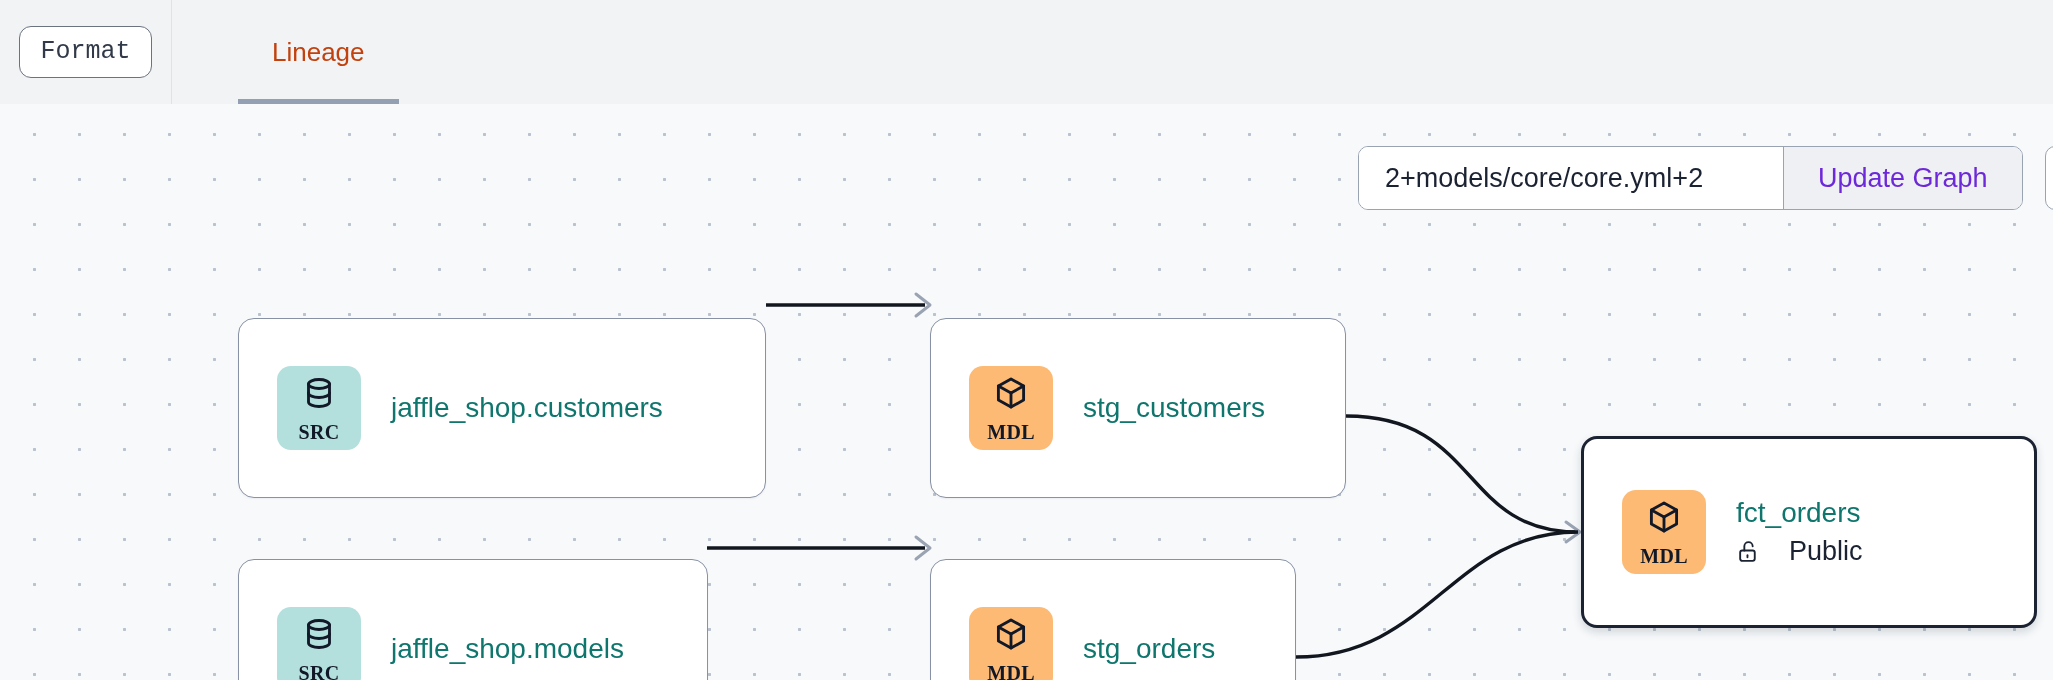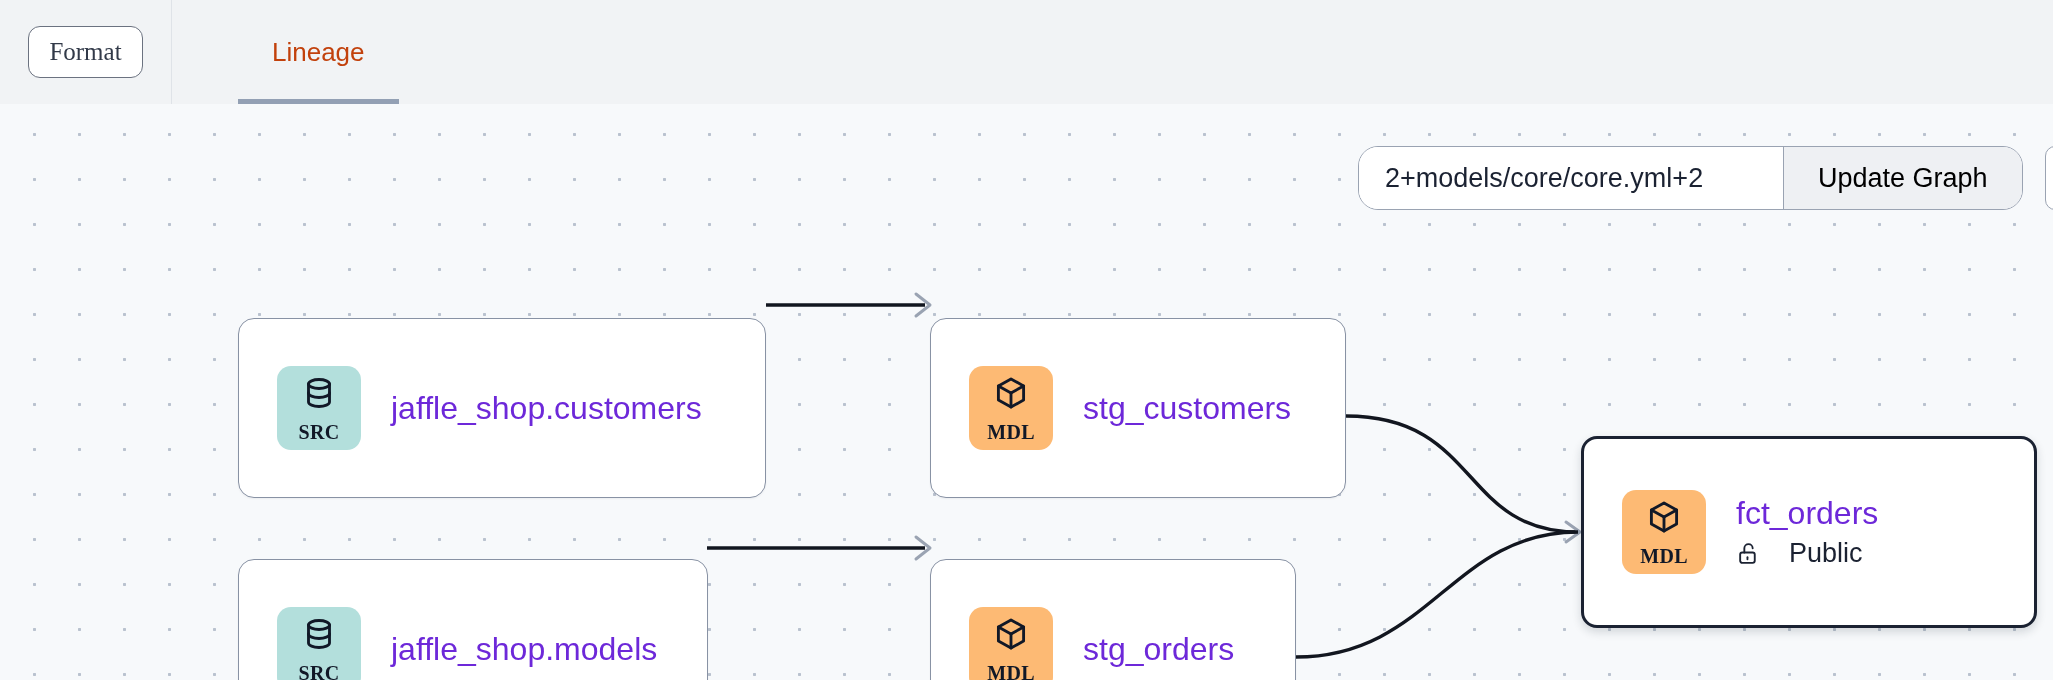--- a/index.html
+++ b/index.html
@@ -33,21 +33,21 @@
     background: #f1f3f5;
   }
 
   .format-button {
     background: #ffffff;
     border: 1.6px solid #6b7280;
     border-radius: 12px;
     padding: 11px 20px;
     font-size: 25px;
     color: #323a49;
-    font-family: Liberation Serif, serif;
+    font-family: Liberation Mono, monospace;
     line-height: 1.1;
     cursor: pointer;
     white-space: nowrap;
   }
 
   .tabs {
     display: flex;
     align-items: flex-end;
     height: 104px;
     padding-left: 66px;
@@ -140,22 +140,22 @@
   }
 
   .node-body {
     margin-left: 30px;
     display: flex;
     flex-direction: column;
     justify-content: center;
   }
 
   .node-title {
-    font-size: 32px;
-    color: #6d28d9;
+    font-size: 28px;
+    color: #0f766e;
     line-height: 1.15;
     white-space: nowrap;
     font-family: "Liberation Sans", sans-serif;
   }
 
   .node-sub {
     display: flex;
     align-items: center;
     gap: 28px;
     margin-top: 7px;
@@ -166,42 +166,42 @@
 
   
   .selector {
     position: absolute;
     top: 42px;
     left: 1358px;
     height: 64px;
     display: flex;
     align-items: stretch;
     border: 1.6px solid #9aa3b2;
-    border-radius: 20px;
+    border-radius: 10px;
     overflow: hidden;
     background: #ffffff;
   }
 
   .selector-input {
     border: none;
     outline: none;
     background: #ffffff;
     font-size: 27px;
     color: #1b2232;
     padding: 0 26px;
     width: 424px;
     font-family: "Liberation Sans", sans-serif;
   }
 
   .selector-button {
     border: none;
     border-left: 1.6px solid #9aa3b2;
     background: #eef0f3;
     font-size: 27px;
-    color: #000000;
+    color: #6d28d9;
     padding: 0 34px;
     cursor: pointer;
     white-space: nowrap;
     font-family: "Liberation Sans", sans-serif;
   }
 
   .edge-control {
     position: absolute;
     top: 42px;
     left: 2045px;

